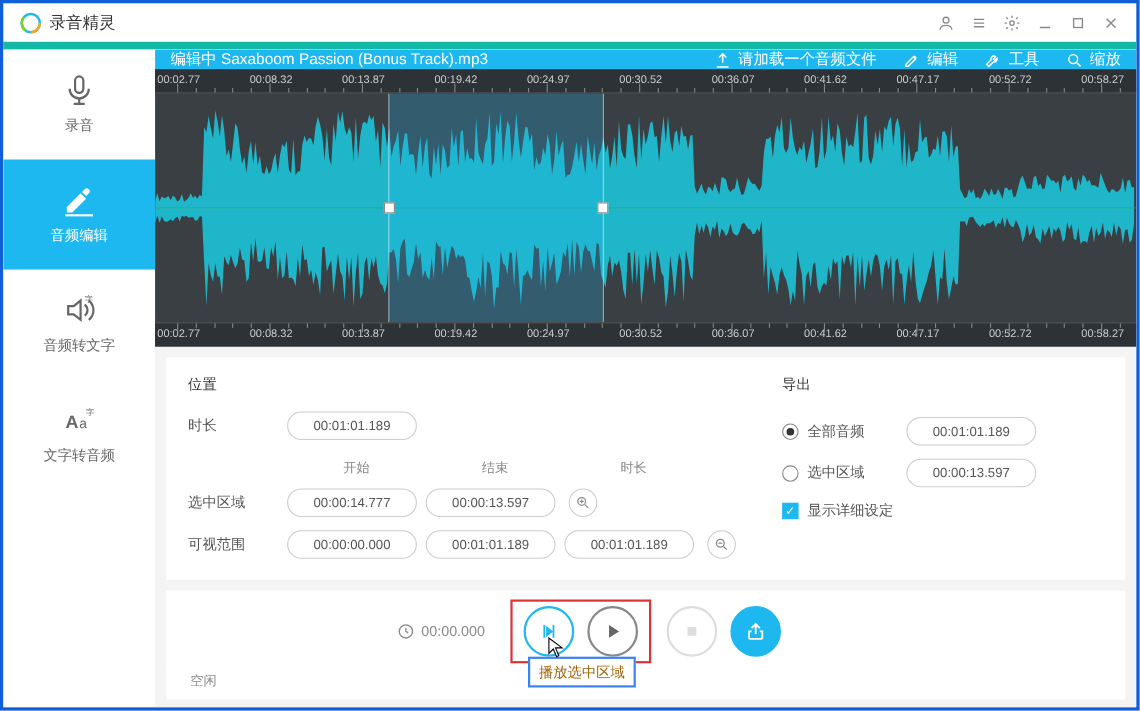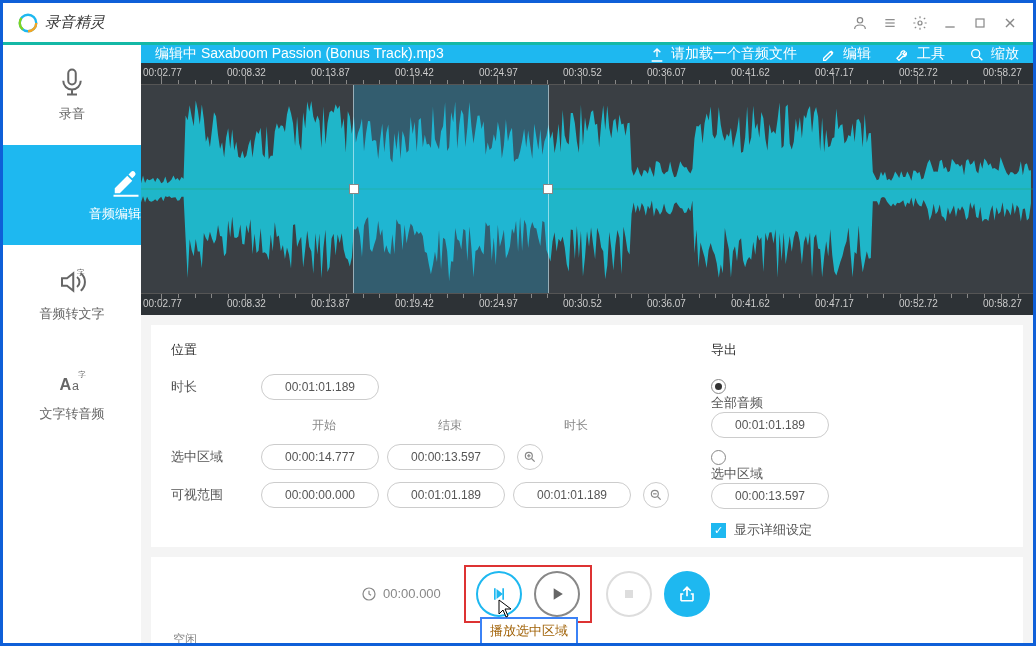--- a/index.html
+++ b/index.html
@@ -1,27 +1,27 @@
 <!DOCTYPE html>
 <html><head>
 <meta charset="utf-8">
 <style>
 * { margin: 0; padding: 0; box-sizing: border-box; }
 body { font-family: "Microsoft YaHei", Arial, sans-serif; background: #0e5fd8; width: 1036px; height: 646px; overflow: hidden; padding: 3px; }
 .app-window { width: 100%; height: 100%; background: #fff; display: flex; flex-direction: column; }
-.titlebar { height: 42px; display: flex; align-items: center; padding: 0 8px; border-bottom: 3px solid #14b8a6; font-style: italic; }
+.titlebar { height: 42px; display: flex; align-items: center; padding: 0 8px; border-bottom: 7px solid #14b8a6; }
 .app-logo { width: 22px; height: 22px; margin: 0 6px; }
 .app-title { font-size: 15px; color: #333; }
 .title-spacer { flex: 1; }
 .title-ctrl { width: 30px; height: 30px; display: flex; align-items: center; justify-content: center; color: #888; cursor: pointer; }
 .title-ctrl svg { width: 16px; height: 16px; }
 .main { flex: 1; display: flex; overflow: hidden; }
 .sidebar { width: 138px; background: #fff; display: flex; flex-direction: column; }
 .sidebar-item { height: 100px; display: flex; flex-direction: column; align-items: center; justify-content: center; cursor: pointer; color: #666; }
-.sidebar-item.active { background: #1eb8f0; color: #fff; align-items: flex-end; }
+.sidebar-item.active { background: #1eb8f0; color: #fff; }
 .sidebar-item svg { width: 30px; height: 30px; margin-bottom: 8px; }
 .sidebar-item span { font-size: 13px; }
 .content { flex: 1; display: flex; flex-direction: column; background: #f4f4f4; }
 .editor-toolbar { height: 40px; background: #1eb8f0; color: #fff; display: flex; align-items: center; padding: 0 14px; font-size: 14px; }
 .tb-title { flex: 1; }
 .tb-btn { display: flex; align-items: flex-end; margin-left: 24px; cursor: pointer; }
 .tb-btn svg { width: 16px; height: 16px; margin-right: 6px; }
 .waveform-area { background: #3a3f44; height: 252px; position: relative; }
 .ruler { height: 22px; background: #2d3236; display: flex; position: relative; border-bottom: 1px solid #555; }
 .ruler.bottom { border-top: 1px solid #555; border-bottom: none; }
@@ -35,21 +35,21 @@
 .panel { background: #fff; margin: 10px; padding: 16px 20px 8px; display: flex; }
 .panel-left { flex: 0 0 520px; }
 .panel-right { flex: 1; padding-left: 20px; }
 .section-title { font-size: 13px; color: #333; margin-bottom: 14px; }
 .row { display: flex; align-items: center; margin-bottom: 10px; min-height: 28px; }
 .row-label { width: 90px; font-size: 13px; color: #555; }
 .col-header { width: 126px; font-size: 12px; color: #888; text-align: center; }
 .col-header.first { margin-left: 90px; }
 .time-input { width: 118px; height: 26px; border: 1px solid #ccc; border-radius: 13px; text-align: center; font-size: 12px; color: #555; margin-right: 8px; }
 .zoom-btn { width: 26px; height: 26px; border: 1px solid #ccc; border-radius: 50%; background: #fff; display: flex; align-items: center; justify-content: center; color: #888; cursor: pointer; margin-left: 4px; }
-.radio-row { display: flex; margin-bottom: 12px; flex-direction: column; }
+.radio-row { display: flex; align-items: center; margin-bottom: 12px; }
 .radio { width: 15px; height: 15px; border: 1px solid #888; border-radius: 50%; margin-right: 8px; display: flex; align-items: center; justify-content: center; }
 .radio.checked::after { content: ''; width: 7px; height: 7px; background: #333; border-radius: 50%; }
 .radio-label { font-size: 13px; color: #555; width: 90px; }
 .checkbox-row { display: flex; align-items: center; }
 .checkbox { width: 15px; height: 15px; background: #1eb8f0; color: #fff; display: flex; align-items: center; justify-content: center; font-size: 11px; margin-right: 8px; }
 .playback-bar { display: flex; align-items: center; justify-content: center; padding: 8px 0 4px; position: relative; background: #fff; margin: 0 10px; }
 .time-display { position: absolute; left: 210px; display: flex; align-items: flex-start; color: #888; font-size: 13px; }
 .time-display svg { width: 16px; height: 16px; margin-right: 6px; }
 .play-group { display: flex; align-items: center; gap: 12px; border: 2px solid #d33; padding: 4px 10px; position: relative; }
 .play-btn { width: 46px; height: 46px; border-radius: 50%; border: 2px solid #888; display: flex; align-items: center; justify-content: center; cursor: pointer; color: #666; background: #fff; }

